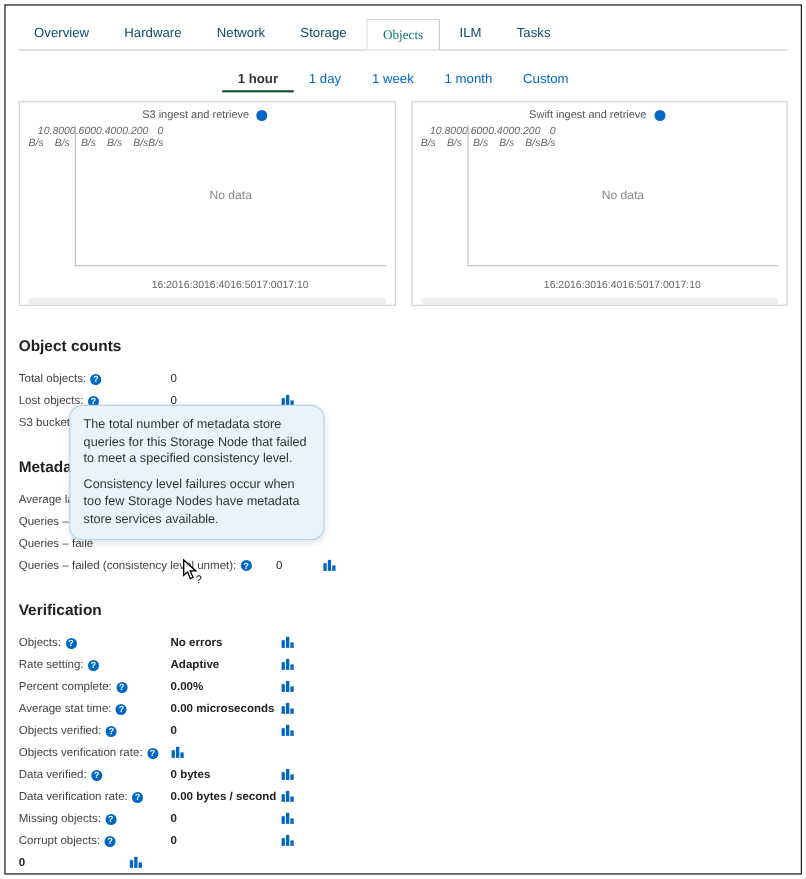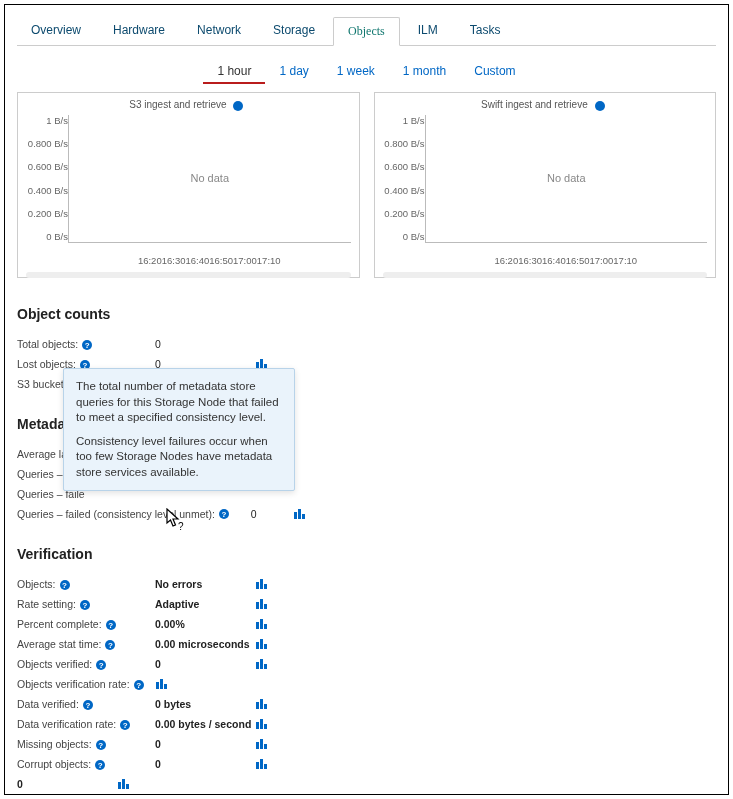--- a/index.html
+++ b/index.html
@@ -5,43 +5,43 @@
 * { box-sizing: border-box; margin: 0; padding: 0; }
 body { font-family: -apple-system, "Segoe UI", Helvetica, Arial, sans-serif; font-size: 11px; color: #333; background: #fff; padding: 4px; width: 733px; }
 .container { border: 1px solid #000; padding: 12px 12px 8px 12px; height: 791px; overflow: hidden; }
 
 .tabs { display: flex; border-bottom: 1px solid #ccc; margin-bottom: 14px; }
 .tab { padding: 6px 14px; font-size: 12px; color: #0c4a6e; cursor: pointer; margin-right: 4px; }
 .tab.active { border: 1px solid #ccc; border-bottom: 1px solid #fff; margin-bottom: -1px; border-radius: 2px 2px 0 0; color: #0f766e; font-weight: 500; font-family: Liberation Serif, serif; }
 
 .timerange { display: flex; justify-content: center; margin-bottom: 8px; }
 .time-item { padding: 4px 14px; font-size: 12px; color: #0067c5; cursor: pointer; border-bottom: 2px solid transparent; }
-.time-item.active { color: #333; border-bottom: 2px solid #b91c1c; font-weight: 400; }
+.time-item.active { color: #333; border-bottom: 2px solid #14532d; font-weight: 700; }
 
 .charts { display: flex; gap: 14px; margin-bottom: 28px; }
 .chart-box { flex: 1; border: 1px solid #ccc; padding: 6px 8px 4px 8px; height: 186px; }
 .chart-title { text-align: center; font-size: 10px; color: #555; margin-bottom: 4px; }
 .chart-title .help { color: #0067c5; margin-left: 4px; cursor: pointer; }
 .axes { position: relative; height: 140px; display: flex; }
-.ylabels { display: flex; flex-direction: column; justify-content: space-between; text-align: right; width: 42px; font-size: 9.5px; color: #666; padding-bottom: 12px; }
+.ylabels { display: flex; justify-content: space-between; text-align: right; width: 42px; font-size: 9.5px; color: #666; padding-bottom: 12px; font-style: italic; }
 .plot { flex: 1; position: relative; border-left: 1px solid #bbb; border-bottom: 1px solid #bbb; margin-bottom: 12px; }
 .nodata { position: absolute; top: 50%; left: 50%; transform: translate(-50%, -50%); color: #888; font-size: 11px; }
 .xlabels { display: flex; justify-content: center; padding-left: 42px; font-size: 9.5px; color: #666; }
 .scrollbar { height: 6px; background: #eee; border-radius: 4px; margin-top: 6px; }
 
 .section-title { font-size: 14px; font-weight: 700; color: #222; margin: 8px 0 12px 0; }
 
 .row { display: flex; align-items: center; height: 20px; font-size: 10.5px; color: #444; }
 .row-label { width: 138px; }
 .help-icon { display: inline-flex; justify-content: center; align-items: center; width: 10px; height: 10px; border-radius: 50%; background: #0067c5; color: #fff; font-size: 8px; font-weight: 700; margin: 0 4px; cursor: pointer; }
 .row-value { width: 100px; color: #222; font-weight: 400; }
 .row-value.bold { font-weight: 700; }
 .chart-icon { color: #0067c5; cursor: pointer; font-size: 14px; line-height: 1; }
 
-.tooltip { position: absolute; background: #eaf3fb; border: 1px solid #b8d3e9; padding: 10px 12px; font-size: 11.5px; color: #333; width: 232px; line-height: 1.35; z-index: 10; border-radius: 2px; box-shadow: 0 2px 6px rgba(0,0,0,.12); }
+.tooltip { position: absolute; background: #eaf3fb; border: 1px solid #b8d3e9; padding: 10px 12px; font-size: 11.5px; color: #333; width: 232px; line-height: 1.35; z-index: 10; border-radius: 12px; box-shadow: 0 2px 6px rgba(0,0,0,.12); }
 .tooltip p { margin-bottom: 8px; }
 .tooltip p:last-child { margin-bottom: 0; }
 
 .cursor-icon { position: absolute; z-index: 11; pointer-events: none; }
 
 .rel { position: relative; }
 </style>
 </head>
 <body>
 

